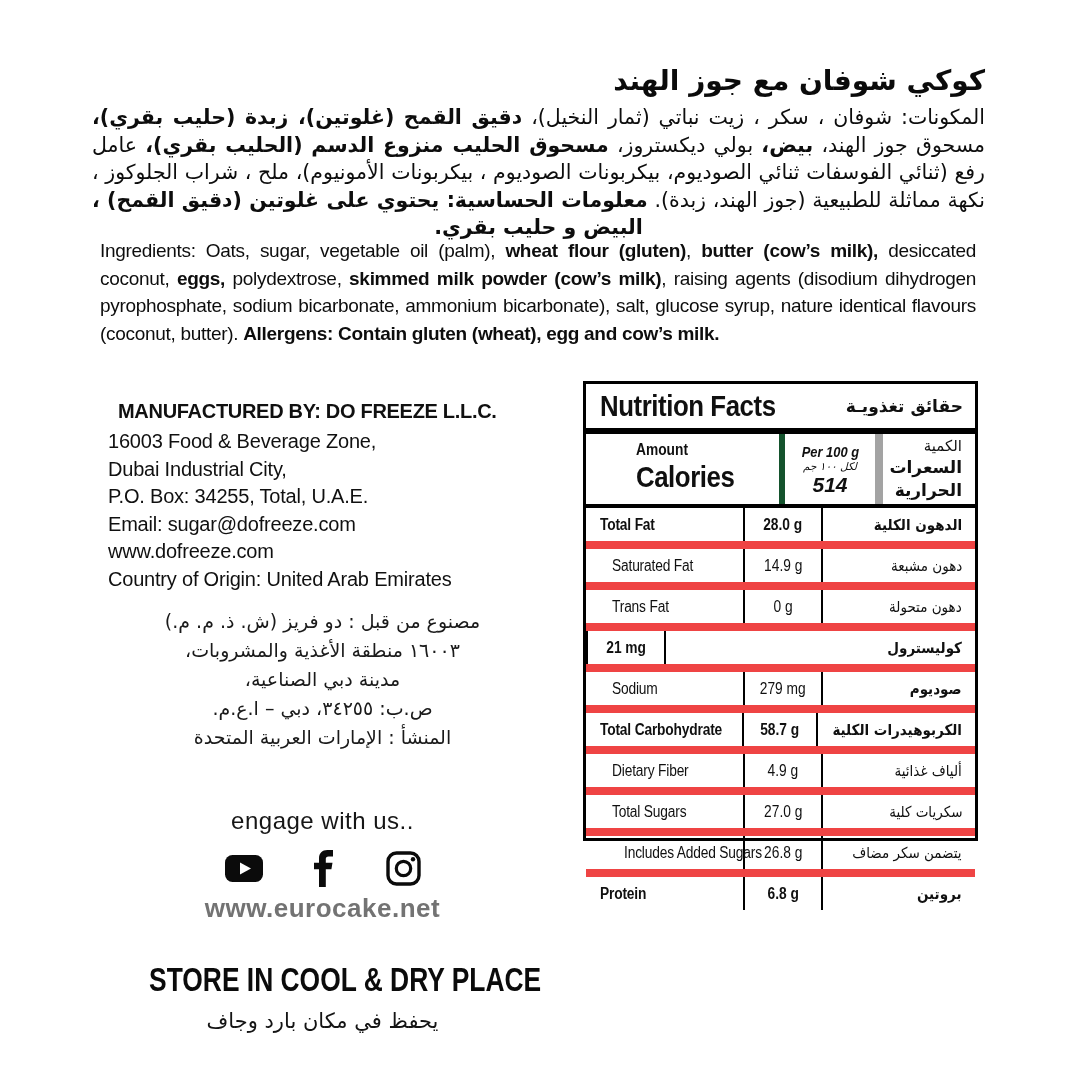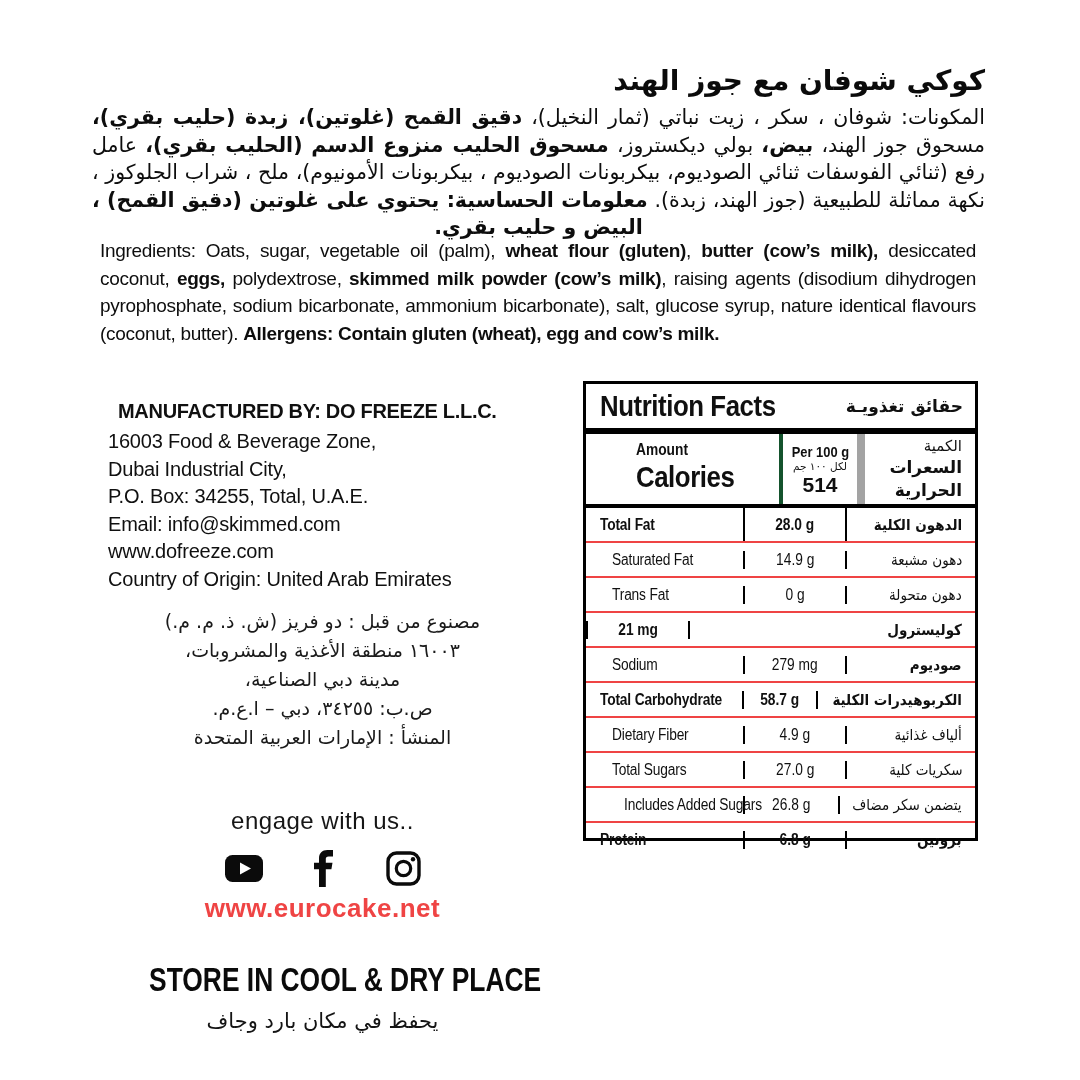--- a/index.html
+++ b/index.html
@@ -24,56 +24,56 @@
     text-align:justify;font-size:19px;line-height:27.5px;letter-spacing:-0.3px;color:#0d0d0d;
   }
   
   #left-col{position:absolute;left:100px;top:398px;width:445px;}
   #mfg-heading{font-weight:700;font-size:20px;line-height:26px;margin-left:18px;letter-spacing:-0.3px;}
   #mfg-address{font-size:20px;line-height:27.5px;margin-left:8px;margin-top:4px;letter-spacing:-0.2px;}
   #mfg-address-ar{direction:rtl;text-align:center;font-size:19px;line-height:29px;margin-top:14px;color:#1a1a1a;}
   #engage-text{text-align:center;font-size:24px;line-height:26px;margin-top:56px;color:#161616;letter-spacing:0.5px;}
   #social-row{margin:16px auto 0 auto;width:196px;height:36px;display:flex;align-items:center;justify-content:space-between;}
   #social-row svg{display:block;}
-  #website-url{text-align:center;font-size:26px;line-height:28px;margin-top:8px;font-weight:700;letter-spacing:0.5px;color:#ef4444;}
+  #website-url{text-align:center;font-size:26px;line-height:28px;margin-top:8px;font-weight:700;letter-spacing:0.5px;color:#737373;}
   #storage-en-wrap{text-align:center;margin-top:40px;line-height:36px;}
   #storage-en{display:inline-block;font-weight:700;font-size:33px;white-space:nowrap;
     transform:scaleX(0.8);transform-origin:50% 50%;letter-spacing:0;color:#0b0b0b;}
   #storage-ar{direction:rtl;text-align:center;font-size:21px;line-height:30px;margin-top:2px;color:#141414;}
   
   #nf{
     position:absolute;left:583px;top:381px;width:395px;height:460px;
     border:3px solid #000;box-sizing:border-box;background:#fff;
   }
   .cx{display:inline-block;transform:scaleX(0.86);transform-origin:0 50%;white-space:nowrap;}
   .cx-c{display:inline-block;transform:scaleX(0.86);transform-origin:50% 50%;white-space:nowrap;}
   .cx-r{display:inline-block;transform:scaleX(0.9);transform-origin:100% 50%;white-space:nowrap;}
   #nf-titlerow{height:44px;display:flex;align-items:center;justify-content:space-between;padding:0 12px 0 14px;}
   #nf-title-en{font-weight:700;font-size:30px;letter-spacing:-0.5px;}
   #nf-title-ar{font-weight:700;font-size:17px;direction:rtl;}
   #nf-bar1{height:6px;background:#000;}
   #nf-calrow{height:70px;display:flex;}
   #nf-calrow .c1{width:157px;box-sizing:border-box;padding:6px 0 0 14px;margin-left:36px;}
   #nf-amount{font-weight:700;font-size:16px;line-height:20px;}
   #nf-calories{font-weight:700;font-size:30px;line-height:34px;letter-spacing:-0.5px;}
-  #nf-calrow .c2{width:78px;box-sizing:border-box;border-left:4px solid #14532d;
-    display:flex;flex-direction:column;align-items:center;justify-content:center;text-align:center;}
+  #nf-calrow .c2{width:96px;box-sizing:border-box;border-left:6px solid #14532d;
+    display:flex;flex-direction:column;align-items:center;justify-content:center;text-align:center;font-style:italic;}
   #nf-per-en{font-weight:700;font-size:15px;line-height:17px;}
   #nf-per-ar{font-size:10.5px;line-height:13px;}
   #nf-cal-value{font-weight:700;font-size:21px;line-height:23px;}
   #nf-calrow .c3{flex:1;box-sizing:border-box;border-left:8px solid #a3a3a3;direction:rtl;
     display:flex;flex-direction:column;justify-content:center;padding-right:13px;}
   #nf-amount-ar{font-size:15px;line-height:20px;}
   #nf-calories-ar{font-weight:700;font-size:17px;line-height:23px;}
   #nf-bar2{height:4px;background:#000;}
   .nrow{height:33px;display:flex;}
-  .nrow + .nrow{border-top:2px solid #ef4444;align-items:center;}
+  .nrow + .nrow{border-top:8px solid #ef4444;}
   .nrow .c1{width:157px;box-sizing:border-box;display:flex;align-items:center;}
   .nrow .c1 .lbl{font-size:16px;letter-spacing:-0.2px;}
-  .nrow .c2{width:102px;box-sizing:border-box;border-left:2px solid #000;
+  .nrow .c2{width:78px;box-sizing:border-box;border-left:2px solid #000;
     display:flex;align-items:center;justify-content:center;}
   .nrow .c2 .val{font-size:16px;}
   .nrow .c3{flex:1;box-sizing:border-box;border-left:2px solid #000;direction:rtl;
     display:flex;align-items:center;padding-right:13px;}
   .nrow .c3 .arl{font-size:15px;}
 </style>
 </head>
 <body>
 
 <div id="product-title" class="ar">كوكي شوفان مع جوز الهند</div>
@@ -81,21 +81,21 @@
 <div id="ing-ar" class="ar"><span>المكونات: شوفان ، سكر ، زيت نباتي (ثمار النخيل)، </span><span class="b">دقيق القمح (غلوتين)، زبدة (حليب بقري)،</span><span> مسحوق جوز الهند، </span><span class="b">بيض،</span><span> بولي ديكستروز، </span><span class="b">مسحوق الحليب منزوع الدسم (الحليب بقري)،</span><span> عامل رفع (ثنائي الفوسفات ثنائي الصوديوم، بيكربونات الصوديوم ، بيكربونات الأمونيوم)، ملح ، شراب الجلوكوز ، نكهة مماثلة للطبيعية (جوز الهند، زبدة). </span><span class="b">معلومات الحساسية: يحتوي على غلوتين (دقيق القمح) ، البيض و حليب بقري.</span></div>
 
 <div id="ing-en"><span>Ingredients: Oats, sugar, vegetable oil (palm), </span><span class="b">wheat flour (gluten)</span><span>, </span><span class="b">butter (cow’s milk),</span><span> desiccated coconut, </span><span class="b">eggs,</span><span> polydextrose, </span><span class="b">skimmed milk powder (cow’s milk)</span><span>, raising agents (disodium dihydrogen pyrophosphate, sodium bicarbonate, ammonium bicarbonate), salt, glucose syrup, nature identical flavours (coconut, butter). </span><span class="b">Allergens: Contain gluten (wheat), egg and cow’s milk.</span></div>
 
 <div id="left-col">
   <div id="mfg-heading">MANUFACTURED BY: DO FREEZE L.L.C.</div>
   <div id="mfg-address">
       <div>16003 Food &amp; Beverage Zone,</div>
       <div>Dubai Industrial City,</div>
       <div>P.O. Box: 34255, Total, U.A.E.</div>
-      <div>Email: info@skimmed.com</div>
+      <div>Email: sugar@dofreeze.com</div>
       <div>www.dofreeze.com</div>
       <div>Country of Origin: United Arab Emirates</div>
     </div>
   <div id="mfg-address-ar" class="ar">
       <div>مصنوع من قبل : دو فريز (ش. ذ. م. م.)</div>
       <div>١٦٠٠٣ منطقة الأغذية والمشروبات،</div>
       <div>مدينة دبي الصناعية،</div>
       <div>ص.ب: ٣٤٢٥٥، دبي – ا.ع.م.</div>
       <div>المنشأ : الإمارات العربية المتحدة</div>
     </div>

